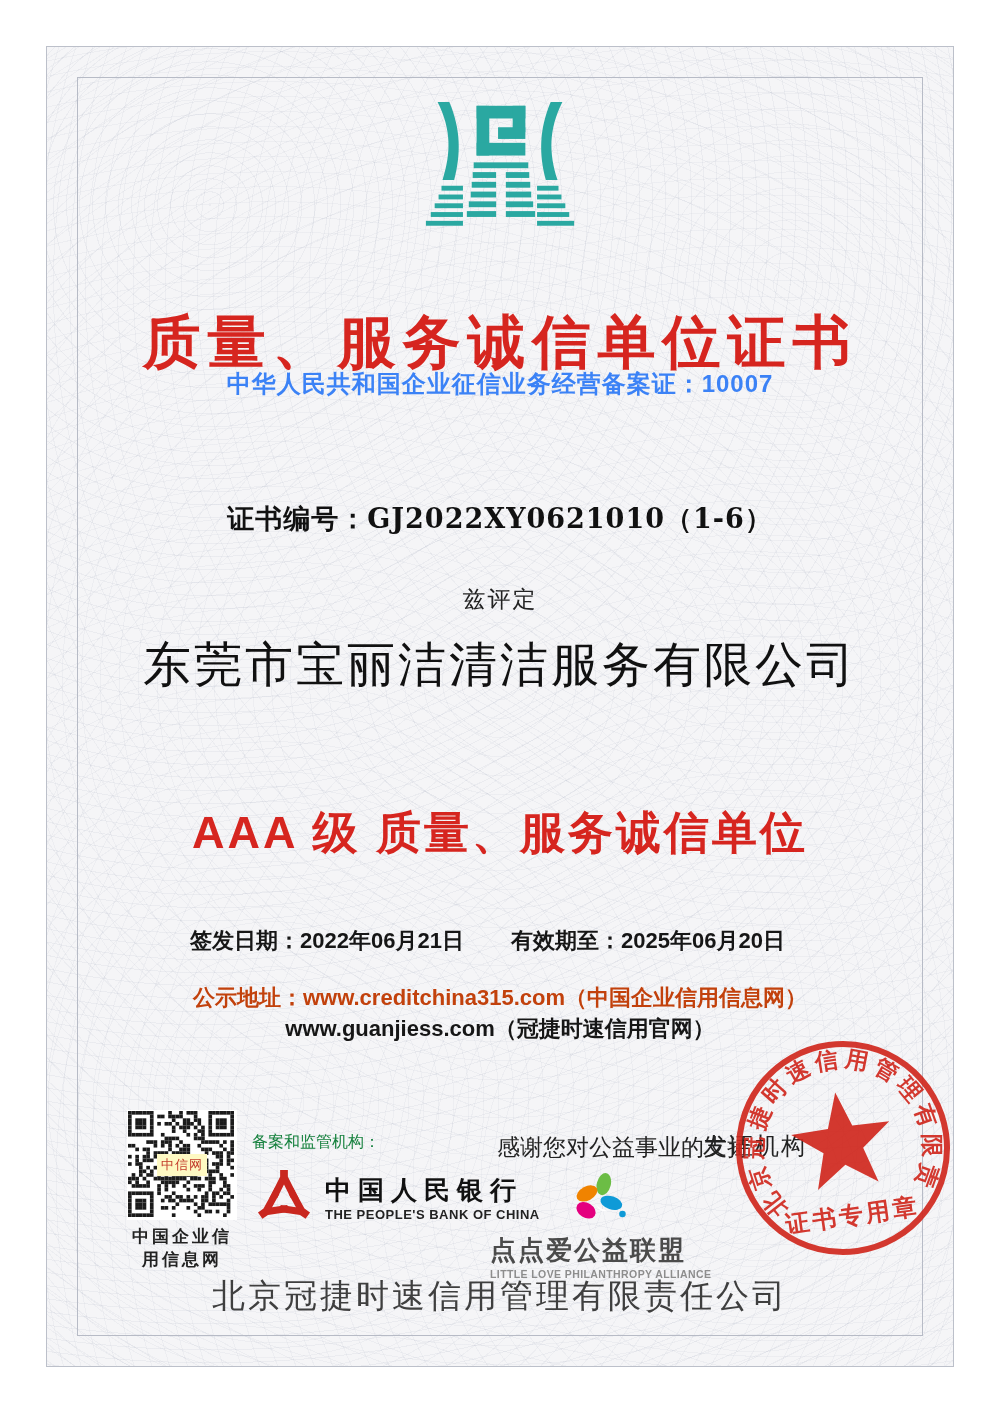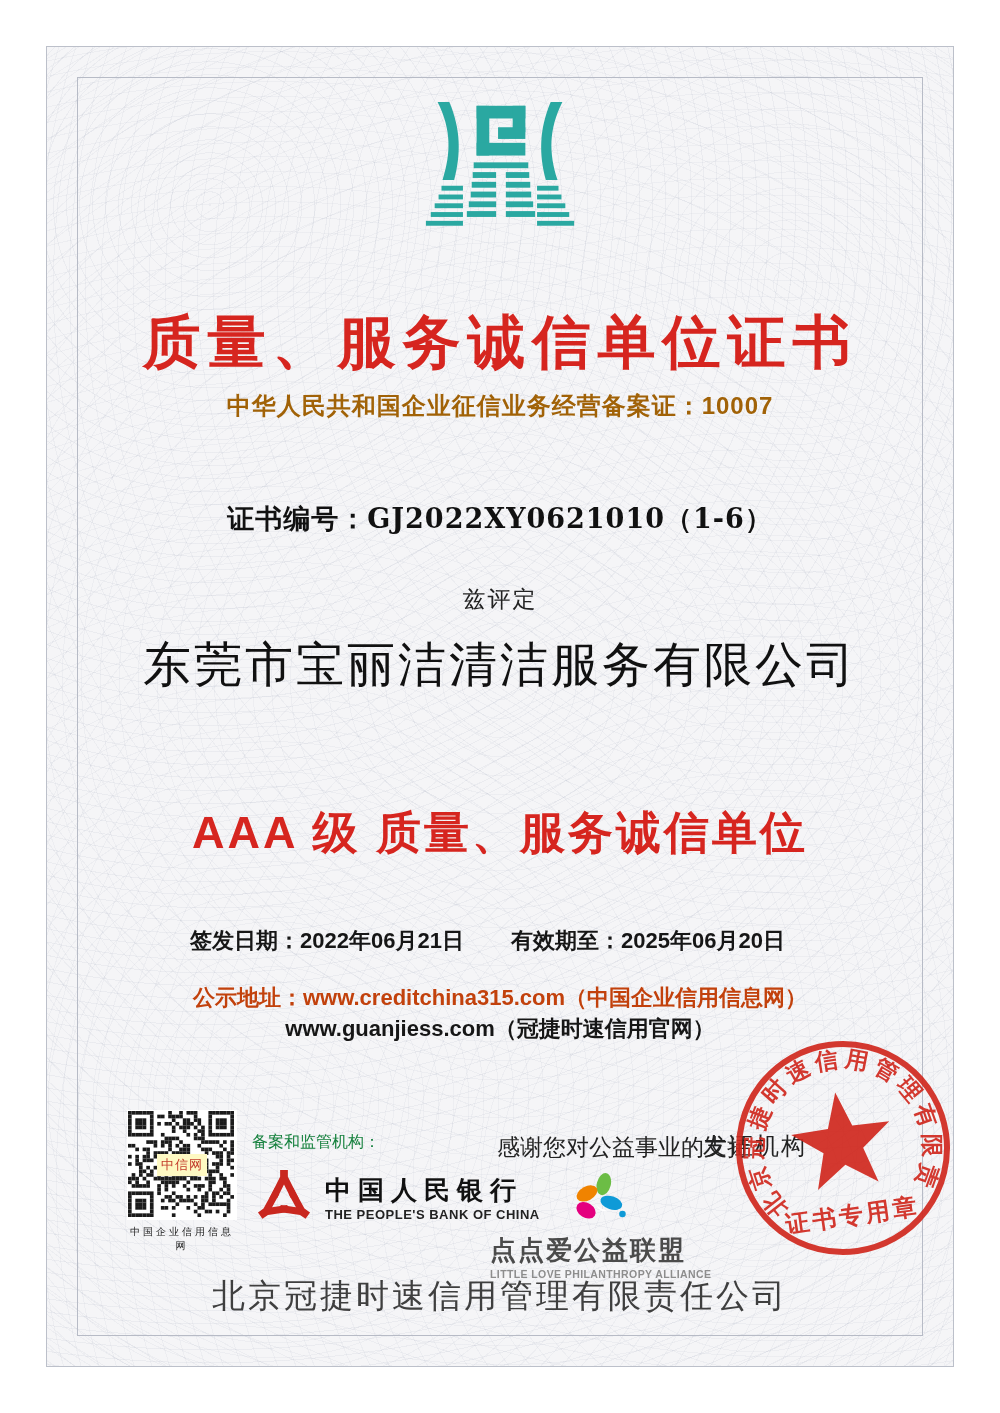--- a/index.html
+++ b/index.html
@@ -17,37 +17,37 @@
       repeating-radial-gradient(circle at 82% 18%, rgba(165,172,190,0.11) 0 1px, transparent 1px 16px),
       repeating-radial-gradient(circle at 50% 48%, rgba(165,172,190,0.10) 0 1px, transparent 1px 19px),
       repeating-radial-gradient(circle at 25% 80%, rgba(165,172,190,0.10) 0 1px, transparent 1px 15px),
       repeating-radial-gradient(circle at 78% 86%, rgba(165,172,190,0.10) 0 1px, transparent 1px 17px);
   }
   .inner-frame{position:absolute;top:30px;left:30px;right:30px;bottom:30px;border:1px solid #b7bbc6;}
   .abs{position:absolute;}
   .centered{left:0;right:0;text-align:center;}
   .red{color:#d6251f;}
   .title{top:304px;font-size:58px;font-weight:900;letter-spacing:7px;font-family:Liberation Mono, monospace;}
-  .subtitle{top:390px;font-size:24px;font-weight:700;color:#a16207;letter-spacing:1px;text-align:center;}
+  .subtitle{top:368px;font-size:24px;font-weight:700;color:#3b82f6;letter-spacing:1px;text-align:center;}
   .certno{top:501px;font-size:27px;font-weight:700;color:#111;font-family:"DejaVu Serif",serif;letter-spacing:1px;}
   .hereby{top:584px;font-size:23px;color:#222;font-family:"DejaVu Serif",serif;letter-spacing:2px;}
   .company{top:633px;font-size:48px;color:#111;font-family:"DejaVu Serif",serif;letter-spacing:3px;}
   .grade{top:803px;font-size:45px;font-weight:900;letter-spacing:3px;}
   .dates-row{top:926px;left:190px;right:215px;display:flex;justify-content:space-between;
     font-size:22px;font-weight:700;color:#161616;}
   .addr1{top:983px;font-size:22px;font-weight:700;color:#c2410c;}
   .addr2{top:1014px;font-size:22px;font-weight:700;color:#161616;}
   .qr-wrap{top:1110px;left:127px;width:108px;height:108px;background:#ffffff;padding:1px;}
   .qr-center{
     position:absolute;top:50%;left:50%;transform:translate(-50%,-50%);
     background:#fef9c3;color:#c23a2a;font-family:"DejaVu Serif",serif;
     font-size:13px;font-weight:400;padding:2px 4px;letter-spacing:1px;white-space:nowrap;
   }
-  .qr-caption{top:1225px;left:124px;width:116px;text-align:center;font-size:10px;color:#222;
-    font-family:"DejaVu Serif",serif;letter-spacing:3px;}
+  .qr-caption{top:1225px;left:124px;width:116px;text-align:center;font-size:17px;color:#222;
+    font-family:"DejaVu Serif",serif;letter-spacing:3px;font-weight:bold;}
   .reg-label{top:1132px;left:252px;font-size:16px;color:#15803d;font-family:"DejaVu Serif",serif;}
   .pboc{top:1168px;left:253px;display:flex;align-items:center;gap:10px;}
   .pboc-text .cn{font-family:"DejaVu Serif",serif;font-size:26px;font-weight:700;color:#111;
     letter-spacing:7px;line-height:1.1;}
   .pboc-text .en{font-size:13px;font-weight:700;color:#222;letter-spacing:0.5px;margin-top:2px;}
   .thanks{top:1132px;left:497px;font-size:23px;color:#222;font-family:"DejaVu Serif",serif;}
   .charity{top:1172px;left:490px;display:flex;align-items:center;gap:8px;flex-direction:column;}
   .charity-text .cn{font-size:26px;font-weight:700;color:#4b4b4b;letter-spacing:2px;line-height:1.1;}
   .charity-text .en{font-size:10.5px;font-weight:700;color:#8d8d8d;letter-spacing:0.4px;margin-top:3px;}
   .issuing-label{top:1130px;left:703px;font-size:24px;color:#222;font-family:"DejaVu Serif",serif;letter-spacing:2px;}

